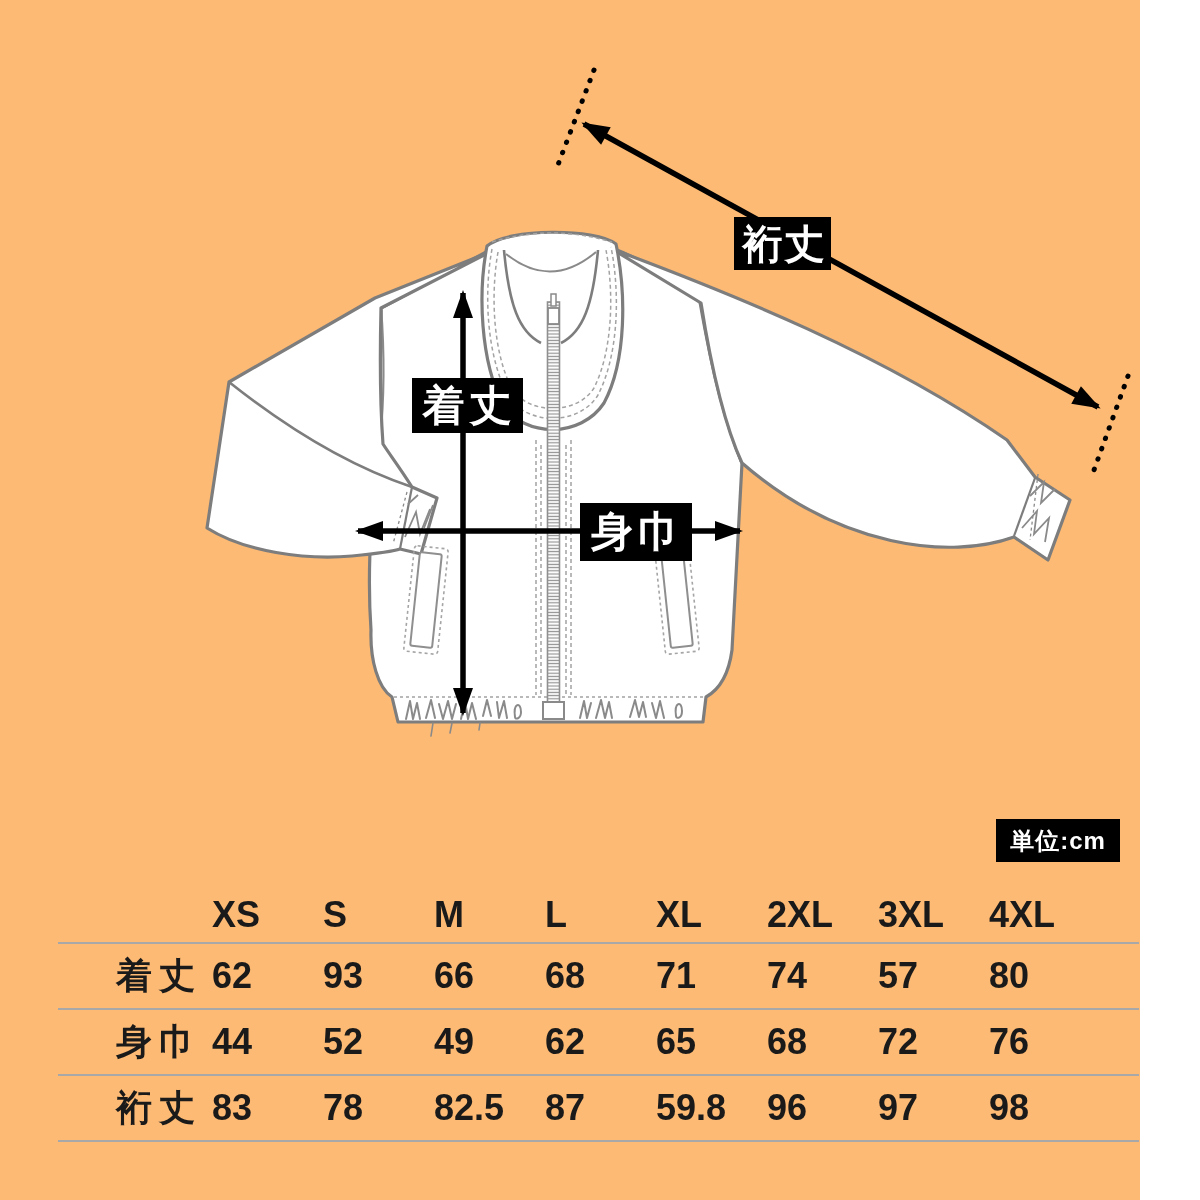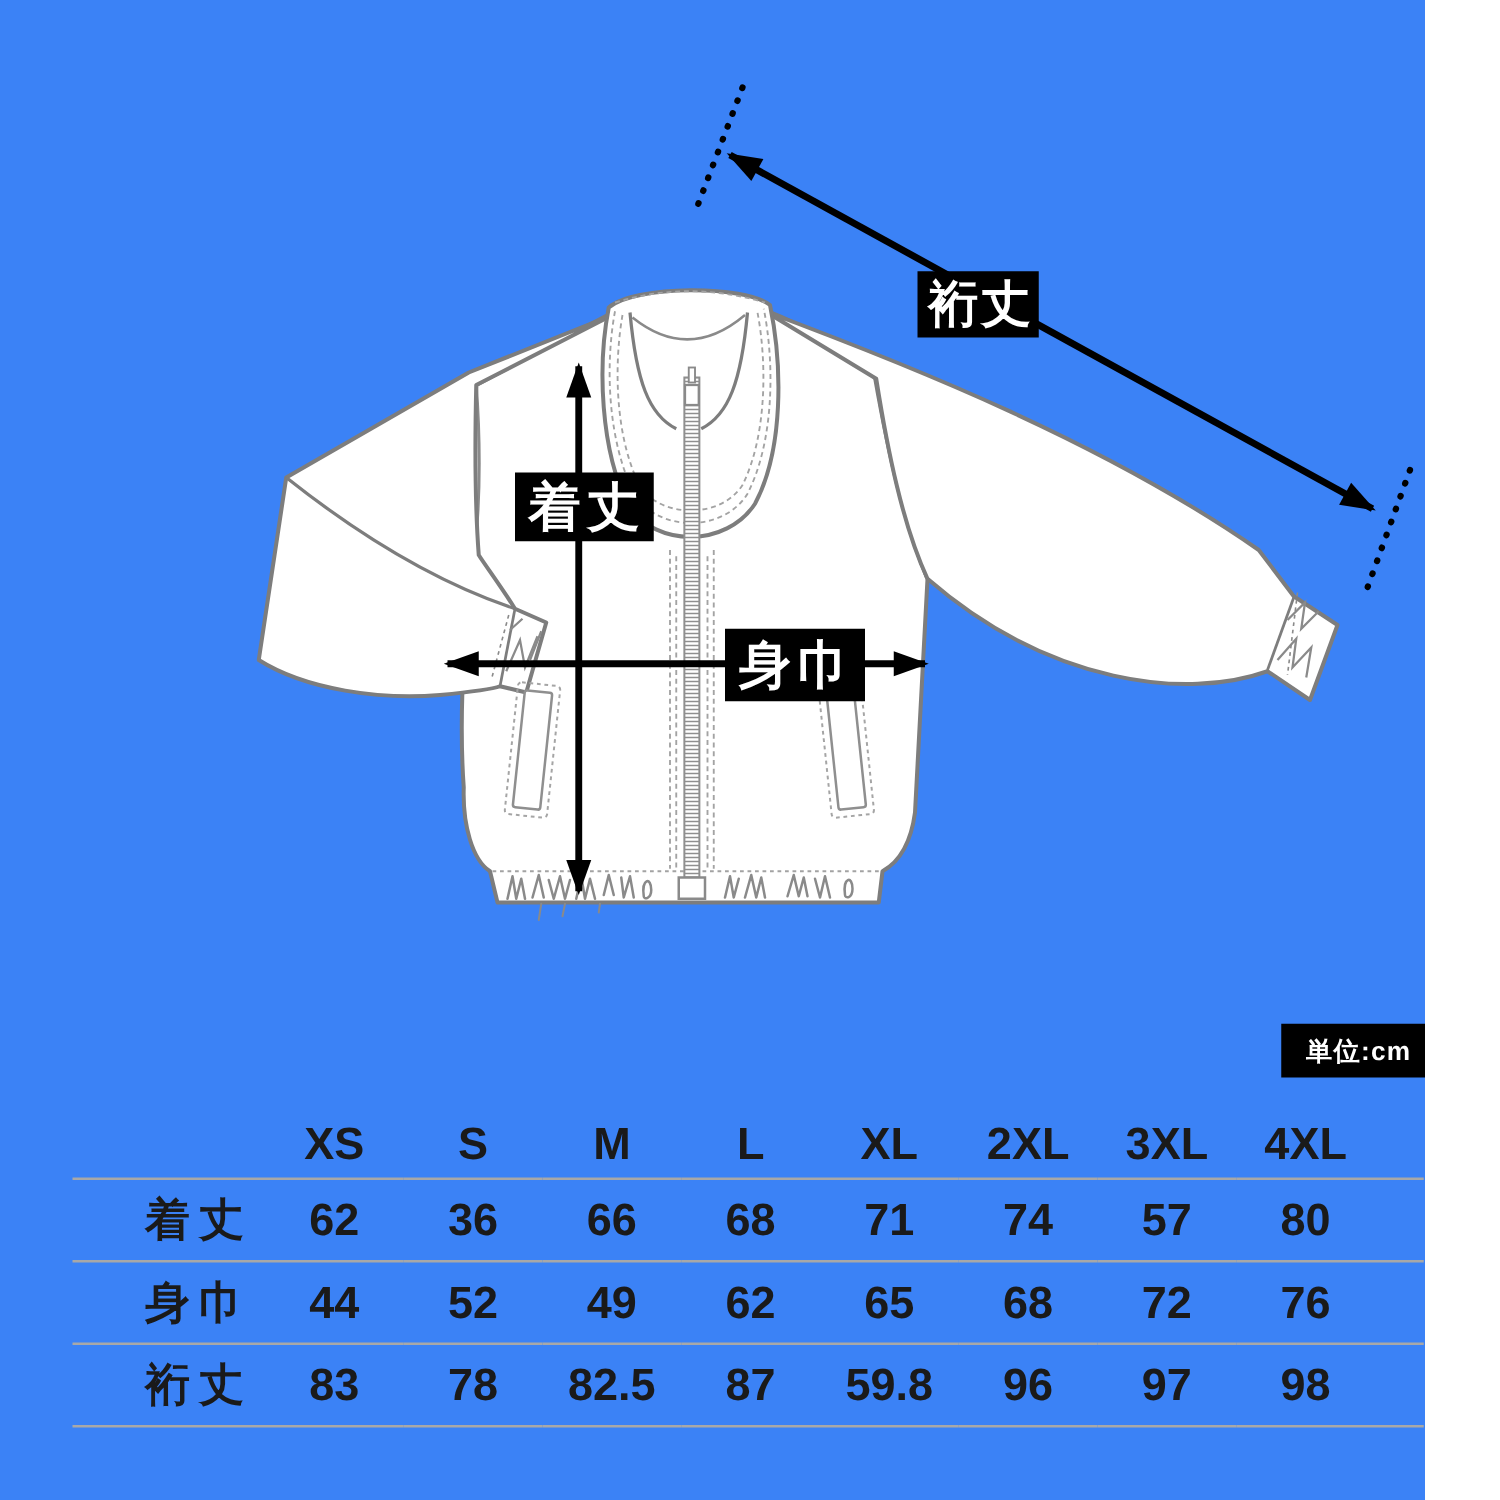--- a/index.html
+++ b/index.html
@@ -1,28 +1,28 @@
 <!DOCTYPE html>
 <html><head>
 <meta charset="utf-8">
 <style>
   html,body{margin:0;padding:0;background:#fff;}
-  .page{position:relative;width:1140px;height:1200px;background:#3b82f6;overflow:hidden;
+  .page{position:relative;width:1140px;height:1200px;background:#fdba74;overflow:hidden;
         font-family:"Liberation Sans","DejaVu Sans",sans-serif;}
   .diagram-svg{position:absolute;left:0;top:0;}
   .measure-label{position:absolute;background:#000;color:#fff;display:flex;
         align-items:center;justify-content:center;font-weight:bold;
         font-size:42px;letter-spacing:5px;line-height:1;}
   .measure-label span{transform:translateX(2px);}
-  .unit-badge{position:absolute;left:1025px;top:819px;width:124px;height:43px;
+  .unit-badge{position:absolute;left:996px;top:819px;width:124px;height:43px;
         background:#000;color:#fff;display:flex;align-items:center;justify-content:center;
-        font-weight:bold;font-size:21px;letter-spacing:1px;}
+        font-weight:bold;font-size:24px;letter-spacing:1px;}
   .size-table{position:absolute;left:58px;top:888px;width:1081px;border-collapse:collapse;
         table-layout:fixed;color:#1a1a1a;}
-  .size-table td,.size-table th{padding:0;margin:0;text-align:center;vertical-align:middle;
+  .size-table td,.size-table th{padding:0;margin:0;text-align:left;vertical-align:middle;
         font-size:36px;border:none;}
   .size-table thead th{height:54px;font-weight:bold;border-bottom:2px solid #a8a8a8;}
   .size-table tbody td{height:64px;font-weight:bold;border-bottom:2px solid #a8a8a8;}
   .size-table td.rowlabel{font-weight:bold;text-align:left;padding-left:58px;letter-spacing:7px;}
 </style>
 </head>
 <body>
 
 <div class="page">
 
@@ -185,21 +185,21 @@
         <th>2XL</th>
         <th>3XL</th>
         <th>4XL</th>
         <th></th>
       </tr>
     </thead>
     <tbody>
       <tr>
         <td class="rowlabel">着丈</td>
         <td>62</td>
-        <td>36</td>
+        <td>93</td>
         <td>66</td>
         <td>68</td>
         <td>71</td>
         <td>74</td>
         <td>57</td>
         <td>80</td>
         <td></td>
       </tr>
       <tr>
         <td class="rowlabel">身巾</td>

